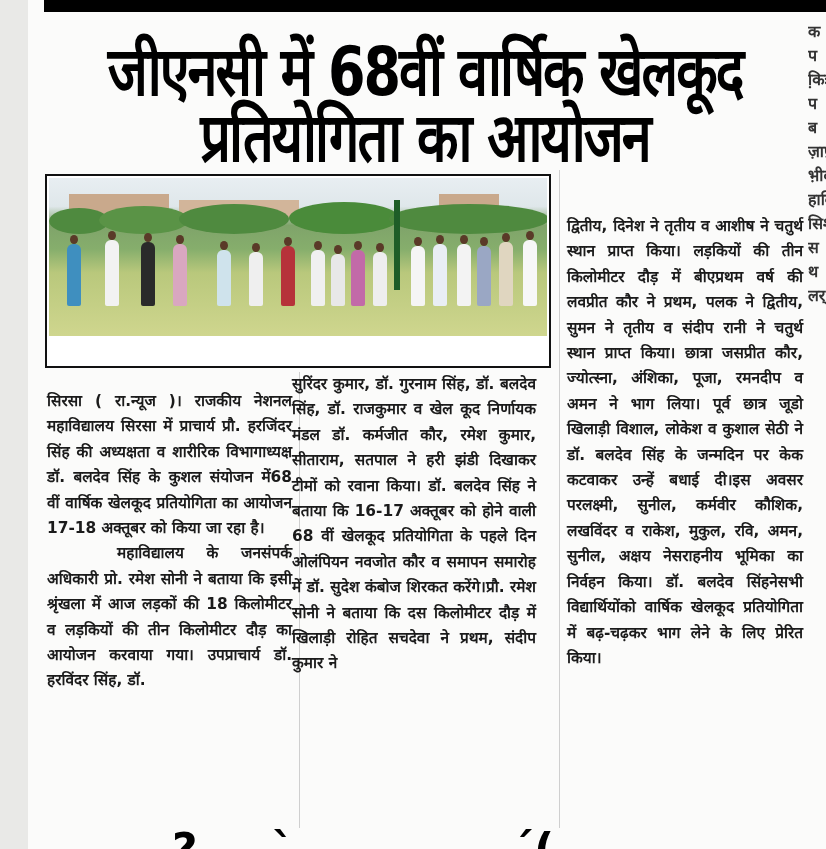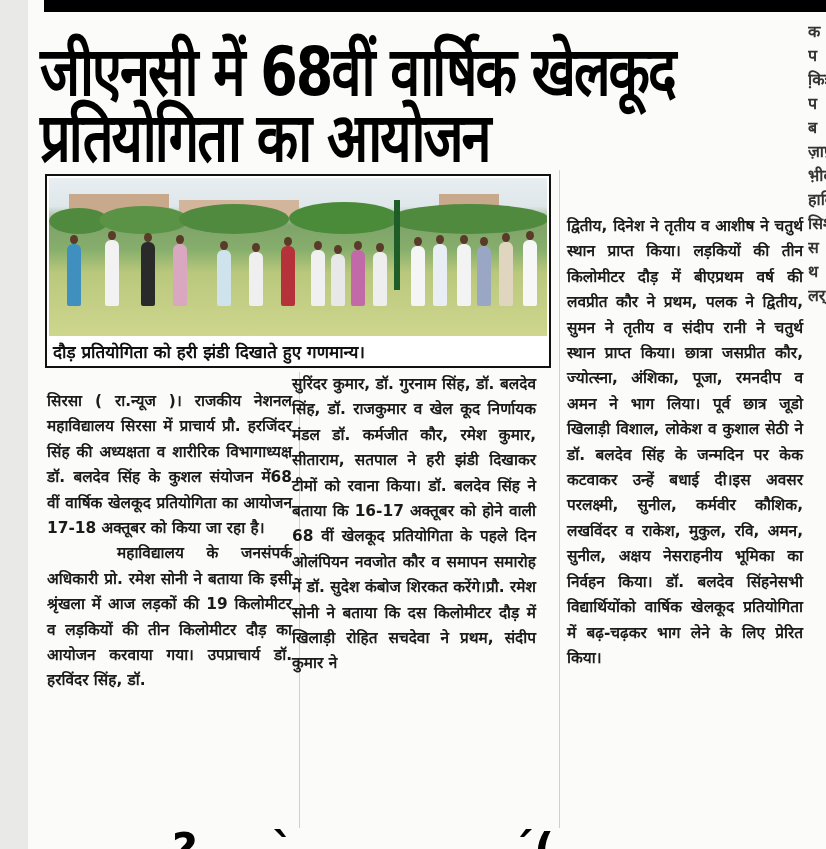--- a/index.html
+++ b/index.html
@@ -16,21 +16,21 @@
   .page {
     position:absolute; left:28px; top:0; width:798px; height:849px;
     background:#fbfbfa;
   }
   .top-bar {
     position:absolute; left:44px; top:0; width:782px; height:12px;
     background:#000;
   }
   .headline {
     position:absolute; left:40px; top:18px; width:770px;
-    text-align:left;
+    text-align:center;
     font-family:"DejaVu Sans", sans-serif;
     font-weight:bold;
     color:#000;
     line-height:1;
     letter-spacing:-2px;
     transform-origin:center top;
   }
   .headline .line1 { font-size:54px; display:block; height:66px; transform:scaleY(1.25); transform-origin:top;}
   .headline .line2 { font-size:54px; display:block; height:66px; transform:scaleY(1.25); transform-origin:top; }
 
@@ -148,26 +148,25 @@
     <div class="person" style="left:428px;height:60px;background:#9aa7c4;">
         <div class="head"></div>
       </div>
     <div class="person" style="left:450px;height:64px;background:#e0d6c0;">
         <div class="head"></div>
       </div>
     <div class="person" style="left:474px;height:66px;background:#f7f7f7;">
         <div class="head"></div>
       </div>
   </div>
-  <div class="caption">दौड़ प्रतियोगिता को हरी झंडी दिखाते हुए गणमान्य।</div>
 </div>
 
 <div class="col col1">
   <p><span class="dateline">सिरसा ( रा.न्यूज )।</span> <span>राजकीय नेशनल महाविद्यालय सिरसा में प्राचार्य प्रौ. हरजिंदर सिंह की अध्यक्षता व शारीरिक विभागाध्यक्ष डॉ. बलदेव सिंह के कुशल संयोजन में68 वीं वार्षिक खेलकूद प्रतियोगिता का आयोजन 17-18 अक्तूबर को किया जा रहा है।</span></p>
-  <p class="indent">महाविद्यालय के जनसंपर्क अधिकारी प्रो. रमेश सोनी ने बताया कि इसी श्रृंखला में आज लड़कों की 19 किलोमीटर व लड़कियों की तीन किलोमीटर दौड़ का आयोजन करवाया गया। उपप्राचार्य डॉ. हरविंदर सिंह, डॉ.</p>
+  <p class="indent">महाविद्यालय के जनसंपर्क अधिकारी प्रो. रमेश सोनी ने बताया कि इसी श्रृंखला में आज लड़कों की 18 किलोमीटर व लड़कियों की तीन किलोमीटर दौड़ का आयोजन करवाया गया। उपप्राचार्य डॉ. हरविंदर सिंह, डॉ.</p>
 </div>
 
 <div class="sep" style="left:299px;top:372px;height:456px;"></div>
 
 <div class="col col2">
   <p>सुरिंदर कुमार, डॉ. गुरनाम सिंह, डॉ. बलदेव सिंह, डॉ. राजकुमार व खेल कूद निर्णायक मंडल डॉ. कर्मजीत कौर, रमेश कुमार, सीताराम, सतपाल ने हरी झंडी दिखाकर टीमों को रवाना किया। डॉ. बलदेव सिंह ने बताया कि 16-17 अक्तूबर को होने वाली 68 वीं खेलकूद प्रतियोगिता के पहले दिन ओलंपियन नवजोत कौर व समापन समारोह में डॉ. सुदेश कंबोज शिरकत करेंगे।प्रौ. रमेश सोनी ने बताया कि दस किलोमीटर दौड़ में खिलाड़ी रोहित सचदेवा ने प्रथम, संदीप कुमार ने</p>
 </div>
 
 <div class="sep" style="left:559px;top:170px;height:658px;"></div>
 

